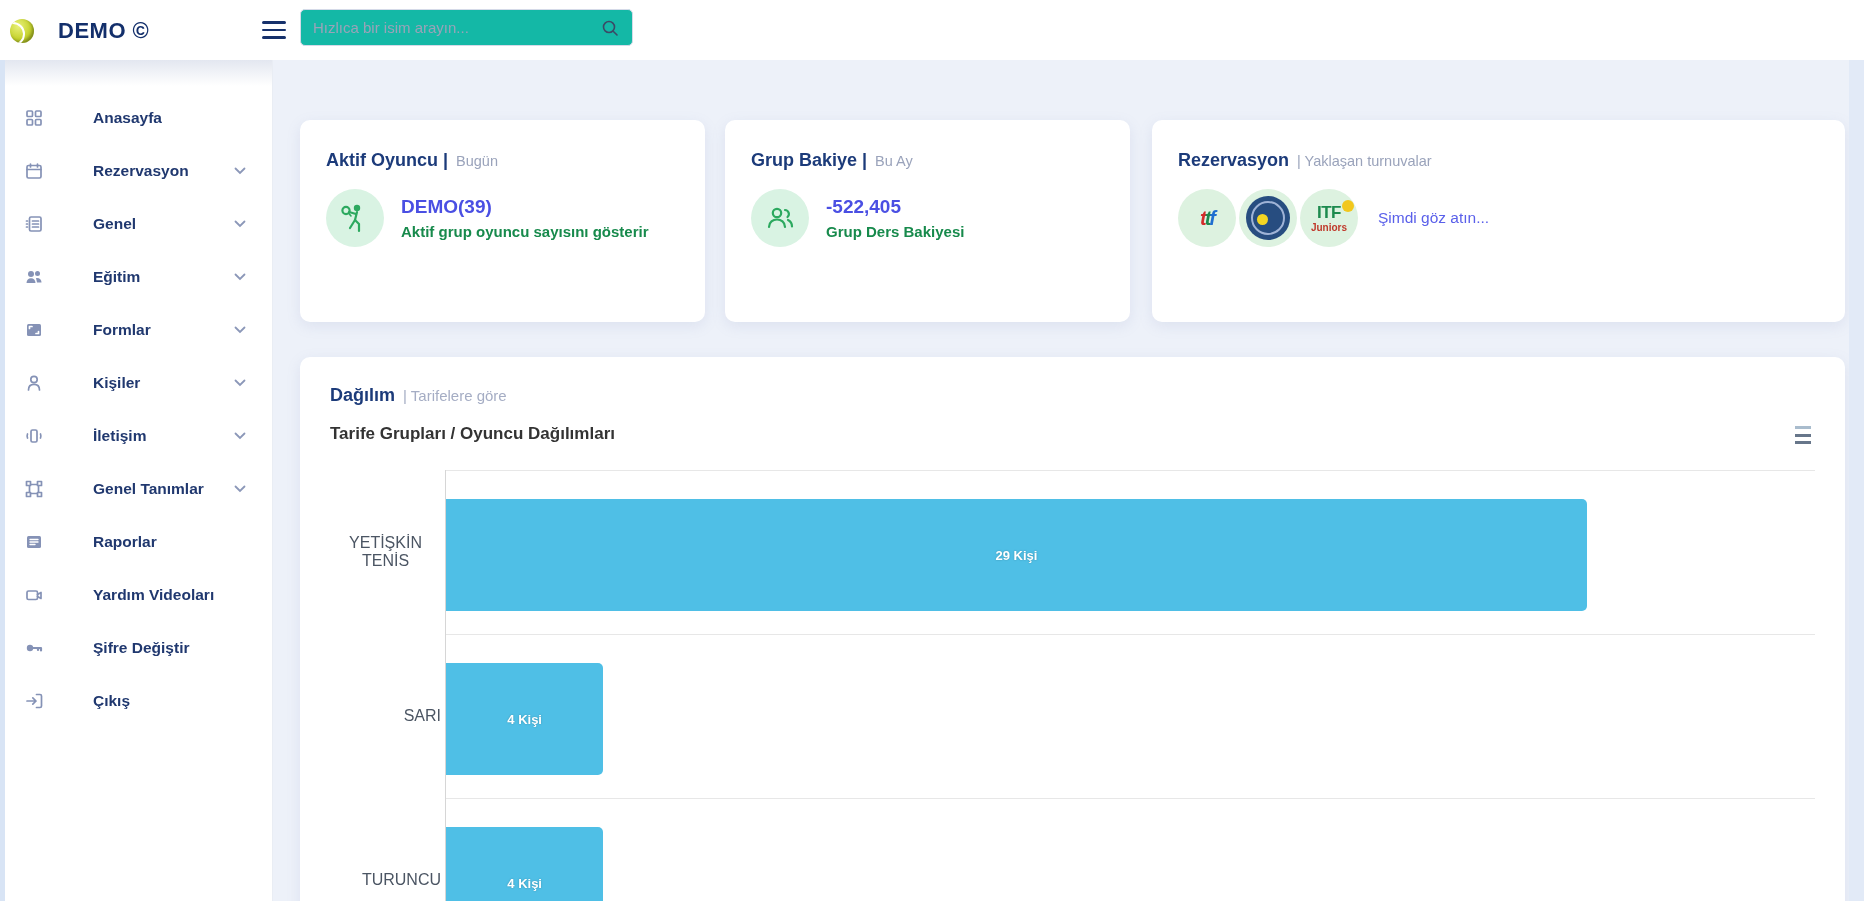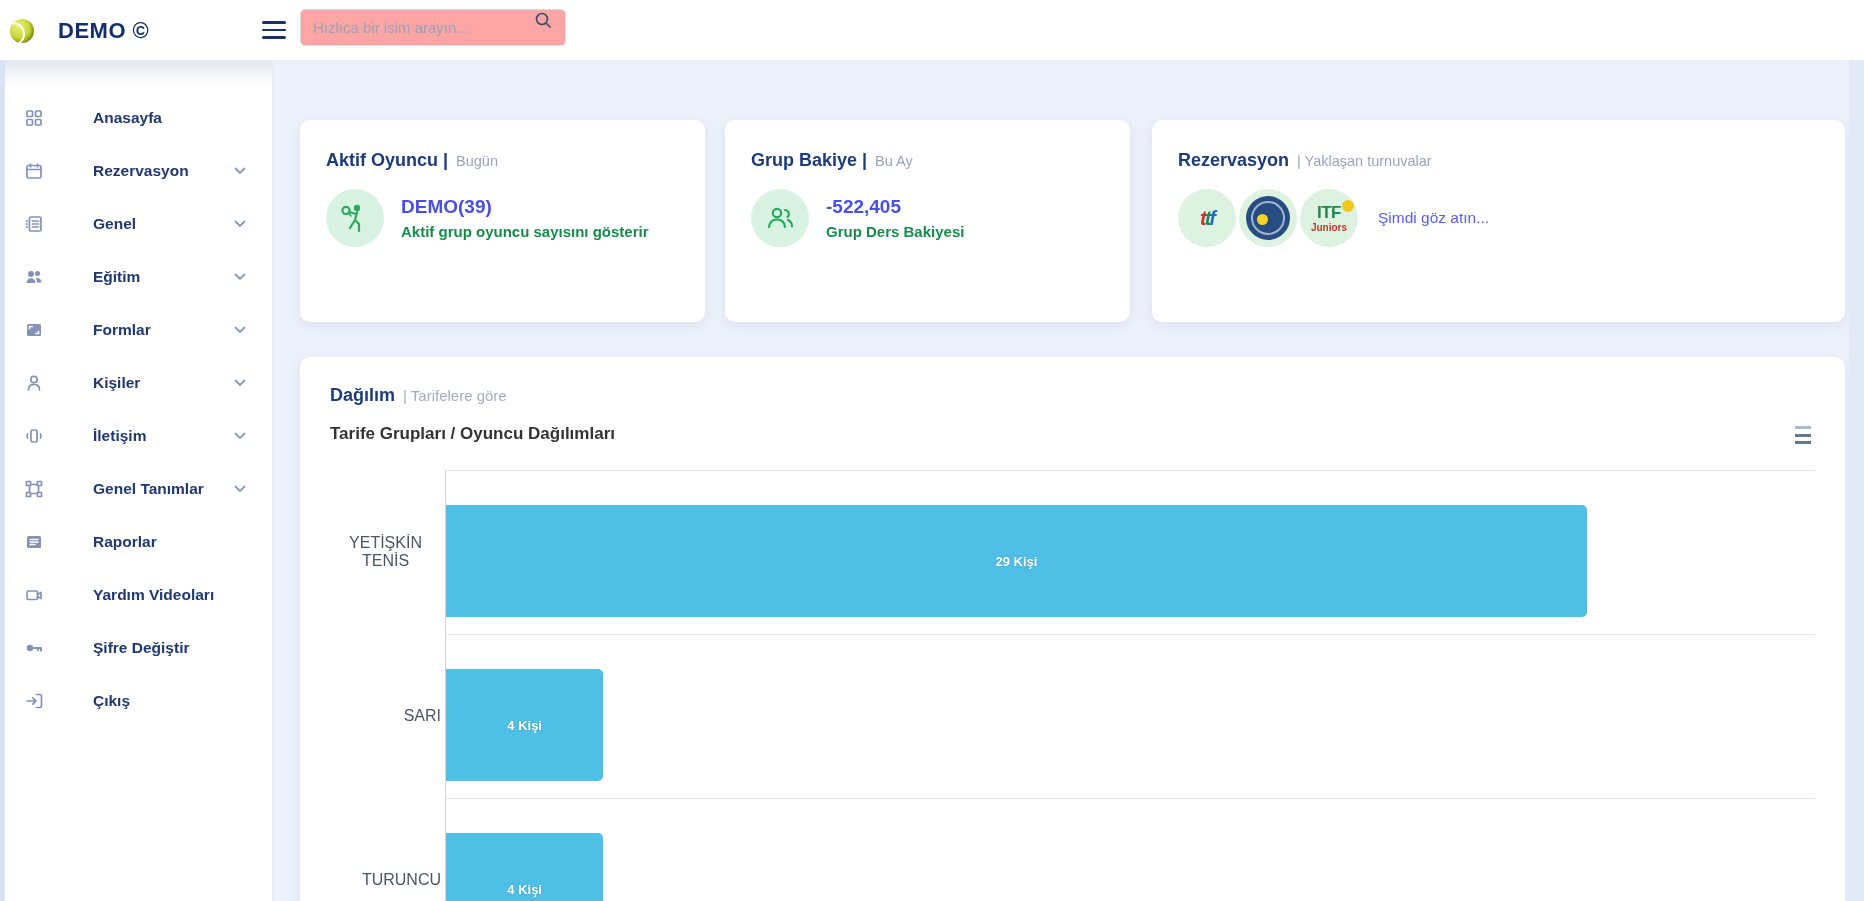--- a/index.html
+++ b/index.html
@@ -11,22 +11,22 @@
   .logo-wrap { position:absolute; left:10px; top:18px; display:flex; align-items:center; gap:24px; }
   .logo-text { font-size:22px; font-weight:bold; color:#132f6b; letter-spacing:.5px; }
   .ball { width:24px; height:24px; border-radius:50%;
           background:radial-gradient(circle at 35% 30%, #e8f07a 0%, #c6d32f 55%, #9fae1e 100%);
           position:relative; overflow:hidden; box-shadow:inset -2px -2px 3px rgba(90,100,20,.55); }
   .ball::before { content:""; position:absolute; left:-9px; top:3px; width:20px; height:20px;
           border:2px solid #fff; border-radius:50%; }
   .hamburger { position:absolute; left:262px; top:21px; width:24px; height:18px; cursor:pointer;
           display:flex; flex-direction:column; justify-content:space-between; }
   .hamburger span { display:block; height:2.6px; background:#16316b; border-radius:2px; }
-  .searchbox { position:absolute; left:300px; top:9px; width:266px; height:37px; background:#fca5a5;
-          border:1px solid #d5dae8; border-radius:5px; display:flex; padding:0 12px; }
+  .searchbox { position:absolute; left:300px; top:9px; width:333px; height:37px; background:#14b8a6;
+          border:1px solid #d5dae8; border-radius:5px; display:flex; align-items:center; padding:0 12px; }
   .searchbox input { flex:1; border:none; outline:none; font-size:15px; color:#33405c;
           font-family:"Liberation Sans", sans-serif; background:transparent; }
   .searchbox input::placeholder { color:#9aa3b8; }
 
   
   .sidebar { position:absolute; left:0; top:60px; width:273px; height:841px; background:#fff;
           border-right:1px solid #e9edf4; z-index:20; padding-top:36px; }
   .sidebar::before { content:""; position:absolute; left:0; top:0; right:0; height:26px;
           background:linear-gradient(#e3e7f0, rgba(255,255,255,0)); }
   .side-item { height:44px; margin-bottom:9px; display:flex; align-items:center; padding:0 26px 0 24px;
@@ -83,21 +83,21 @@
   .hc-menu { margin-left:auto; width:24px; height:22px; cursor:pointer; padding:2px 4px;
           display:flex; flex-direction:column; justify-content:space-between; }
   .hc-menu span { height:3px; background:#67768a; }
   .hc-menu span:first-child { background:#a9bccd; }
   .chart-body { margin-top:24px; display:flex; }
   .cat-col { width:115px; }
   .cat-cell { height:164px; display:flex; align-items:center; justify-content:flex-end;
           padding-right:4px; font-size:16px; color:#4b5563; text-align:center; }
   .plot-col { flex:1; border-left:1px solid #d6d6d6; }
   .plot-row { height:164px; border-top:1px solid #e7e7e7; position:relative; }
-  .bar { position:absolute; left:0; top:34px; height:112px; background:#4fbfe6;
+  .bar { position:absolute; left:0; top:28px; height:112px; background:#4fbfe6;
           border-radius:0 5px 5px 0; cursor:pointer; }
   .bar-label { position:absolute; inset:0; display:flex; align-items:center; justify-content:center;
           color:#fff; font-size:13px; font-weight:bold; text-shadow:0 0 2px rgba(0,0,0,.25); }
 
   svg.licon { stroke:#8592b6; fill:none; stroke-width:1.7; stroke-linecap:round; stroke-linejoin:round; }
   svg.gicon { stroke:#2ca95f; fill:none; stroke-width:2.2; stroke-linecap:round; stroke-linejoin:round; }
 </style>
 </head>
 <body>
 

